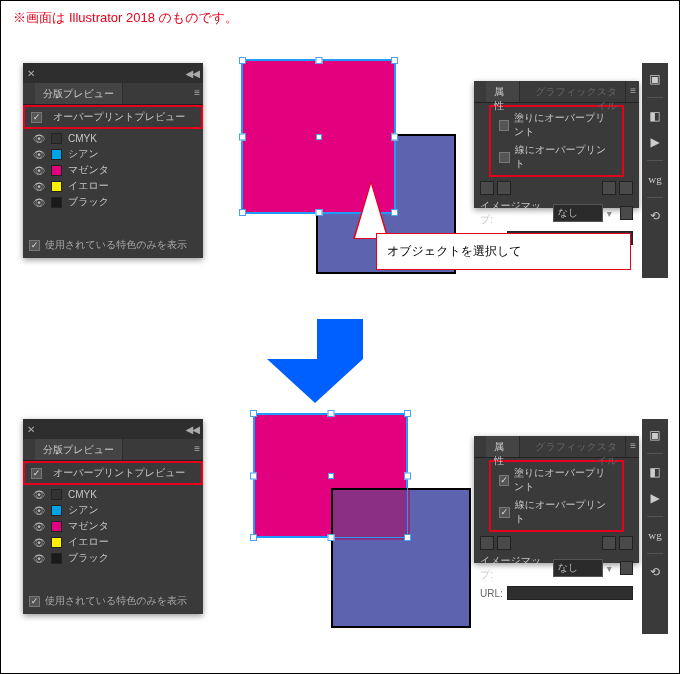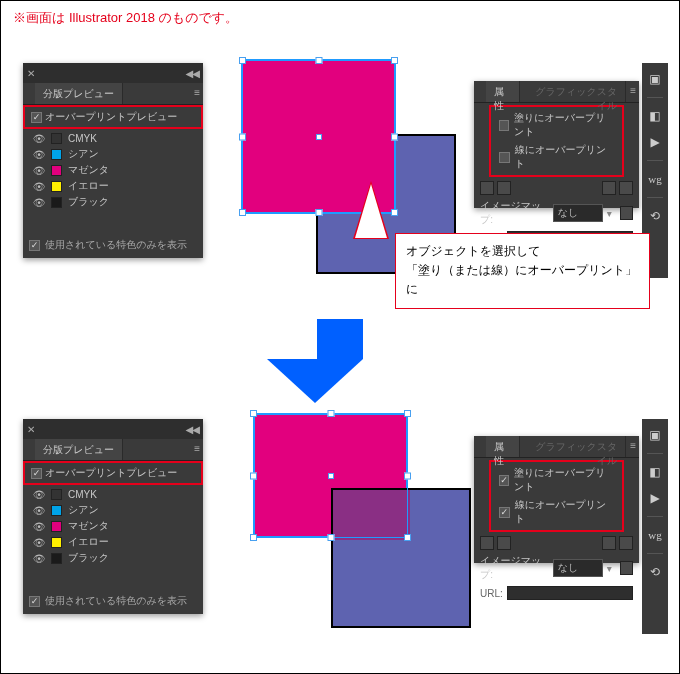--- a/index.html
+++ b/index.html
@@ -21,21 +21,21 @@
     .menu-icon { font-size:10px; color:#aaa; cursor:pointer; letter-spacing:-1px; }
     .tab-strip { display:flex; height:22px; border-bottom:1px solid #222; }
     .tab { padding:4px 8px; font-size:10px; color:#ccc; background:#3a3a3a; border-right:1px solid #2a2a2a;}
     .tab.active { background:#444;margin-left:12px; }
     .tab.dim { color:#666;text-align:right; }
 
     
     .sep-panel { left:22px; width:180px; height:195px; }
     #sep-top { top:62px; }
     #sep-bot { top:418px; }
-    .opt-row { display:flex; align-items:center; padding:3px 6px; font-size:10px; gap:3px; }
+    .opt-row { display:flex; align-items:center; padding:3px 6px; font-size:10px; gap:11px; }
     .red-box { border:2px solid #e5001b; }
     .chk { width:11px; height:11px; background:#555; border:1px solid #777; display:inline-flex; align-items:center; justify-content:center; font-size:9px; color:#ddd; cursor:pointer; }
     .chk.on::after { content:"✓"; }
     .sep-list { padding:1px 4px; }
     .sep-item { display:flex; align-items:center; gap:6px; height:16px; padding-left:6px; font-size:10px; }
     .eye { width:12px; height:12px; display:inline-flex; align-items:center; justify-content:center; color:#bbb; font-size:10px; cursor:pointer; }
     .swatch { width:11px; height:11px; border:1px solid #222; }
     .only-used { position:absolute; bottom:6px; left:6px; display:flex; align-items:center; gap:5px; font-size:10px; color:#aaa; }
 
     
@@ -185,23 +185,22 @@
   <span>◧</span>
   <span>▶</span>
   <div class="vert-sep"></div>
   <span style="font-family:serif;font-size:11px">wg</span>
   <div class="vert-sep"></div>
   <span>⟲</span>
 </div>
 
 <div class="callout-ptr-outline" style="left:352px; top:180px;"></div>
 <div class="callout-ptr" style="left:354px; top:183px;"></div>
-<div class="callout-box" style="left:394px; top:232px; width:255px;">
+<div class="callout-box" style="left:375px; top:232px; width:255px;">
   <div>オブジェクトを選択して</div>
-  <div>「塗り（または線）にオーバープリント」に</div>
 </div>
 
 <div class="big-arrow" style="top:318px;">
   <div class="arrow-stem"></div>
   <div class="arrow-head"></div>
 </div>
 
 <div class="dark-panel sep-panel" id="sep-bot">
   <div class="panel-header">
     <span class="x">✕</span>

